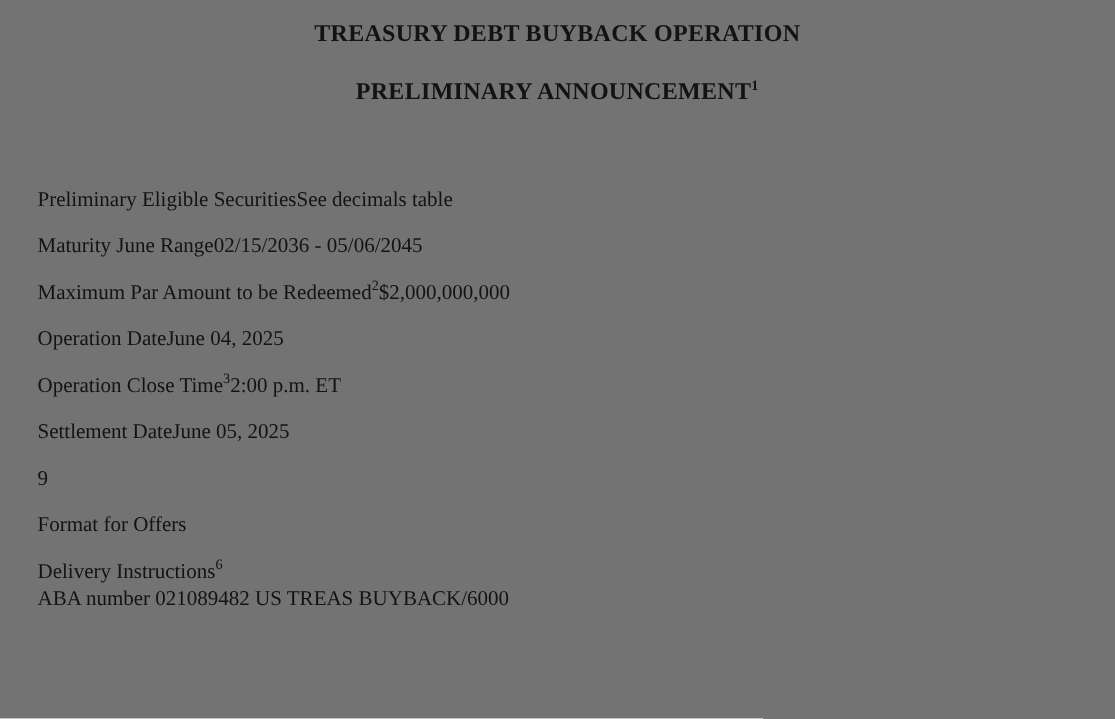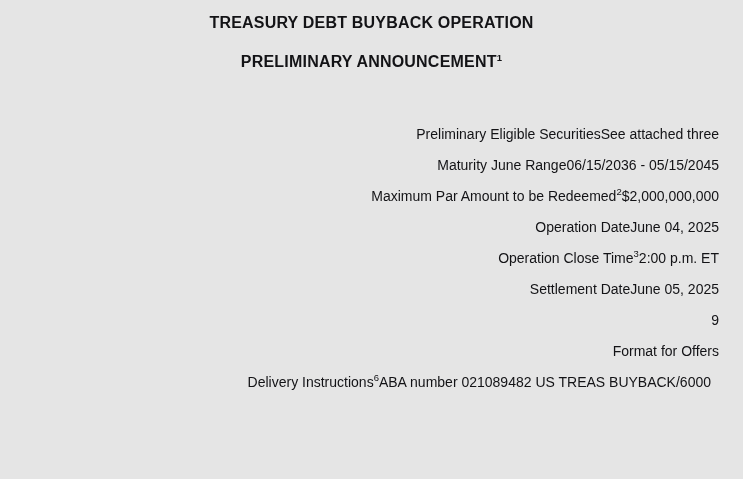--- a/index.html
+++ b/index.html
@@ -4,23 +4,23 @@
 <style>
   html, body {
     margin: 0;
     padding: 0;
     background: #ffffff;
   }
   .page {
     position: relative;
     width: 743px;
     height: 479px;
-    background: #e5e5e5;
+    background: #737373;
     color: #131316;
-    font-family: Liberation Sans, sans-serif;
+    font-family: Liberation Serif, serif;
     overflow: hidden;
     box-sizing: border-box;
   }
   .titles {
     padding-top: 13px;
     text-align: center;
   }
   .title-line {
     font-size: 16px;
     font-weight: bold;
@@ -36,37 +36,38 @@
     line-height: 0;
     vertical-align: super;
   }
   .rows {
     margin-top: 54px;
     padding-left: 25px;
     padding-right: 24px;
   }
   .row {
     display: flex;
-    justify-content: flex-end;
+    justify-content: flex-start;
     align-items: flex-start;
     font-size: 14px;
     line-height: 18px;
     margin-bottom: 13px;
   }
   .row-label {
     text-align: left;
     white-space: nowrap;
   }
   .row-value {
     text-align: right;
   }
   .row-value .line2 {
     margin-top: 4px;
   }
   .row-delivery {
+    flex-direction: column;
   }
   .row-delivery .row-value {
     padding-right: 8px;
   }
 </style>
 </head>
 <body>
 
 <div class="page">
 
@@ -76,26 +77,26 @@
     </div>
     <div class="title-line second">
       <span>PRELIMINARY ANNOUNCEMENT</span><sup>1</sup>
     </div>
   </div>
 
   <div class="rows">
 
     <div class="row">
       <div class="row-label"><span>Preliminary Eligible Securities</span><sup></sup></div>
-      <div class="row-value"><span>See attached three</span></div>
+      <div class="row-value"><span>See decimals table</span></div>
     </div>
 
     <div class="row">
       <div class="row-label"><span>Maturity June Range</span><sup></sup></div>
-      <div class="row-value"><span>06/15/2036 - 05/15/2045</span></div>
+      <div class="row-value"><span>02/15/2036 - 05/06/2045</span></div>
     </div>
 
     <div class="row">
       <div class="row-label"><span>Maximum Par Amount to be Redeemed</span><sup>2</sup></div>
       <div class="row-value"><span>$2,000,000,000</span></div>
     </div>
 
     <div class="row">
       <div class="row-label"><span>Operation Date</span><sup></sup></div>
       <div class="row-value"><span>June 04, 2025</span></div>

